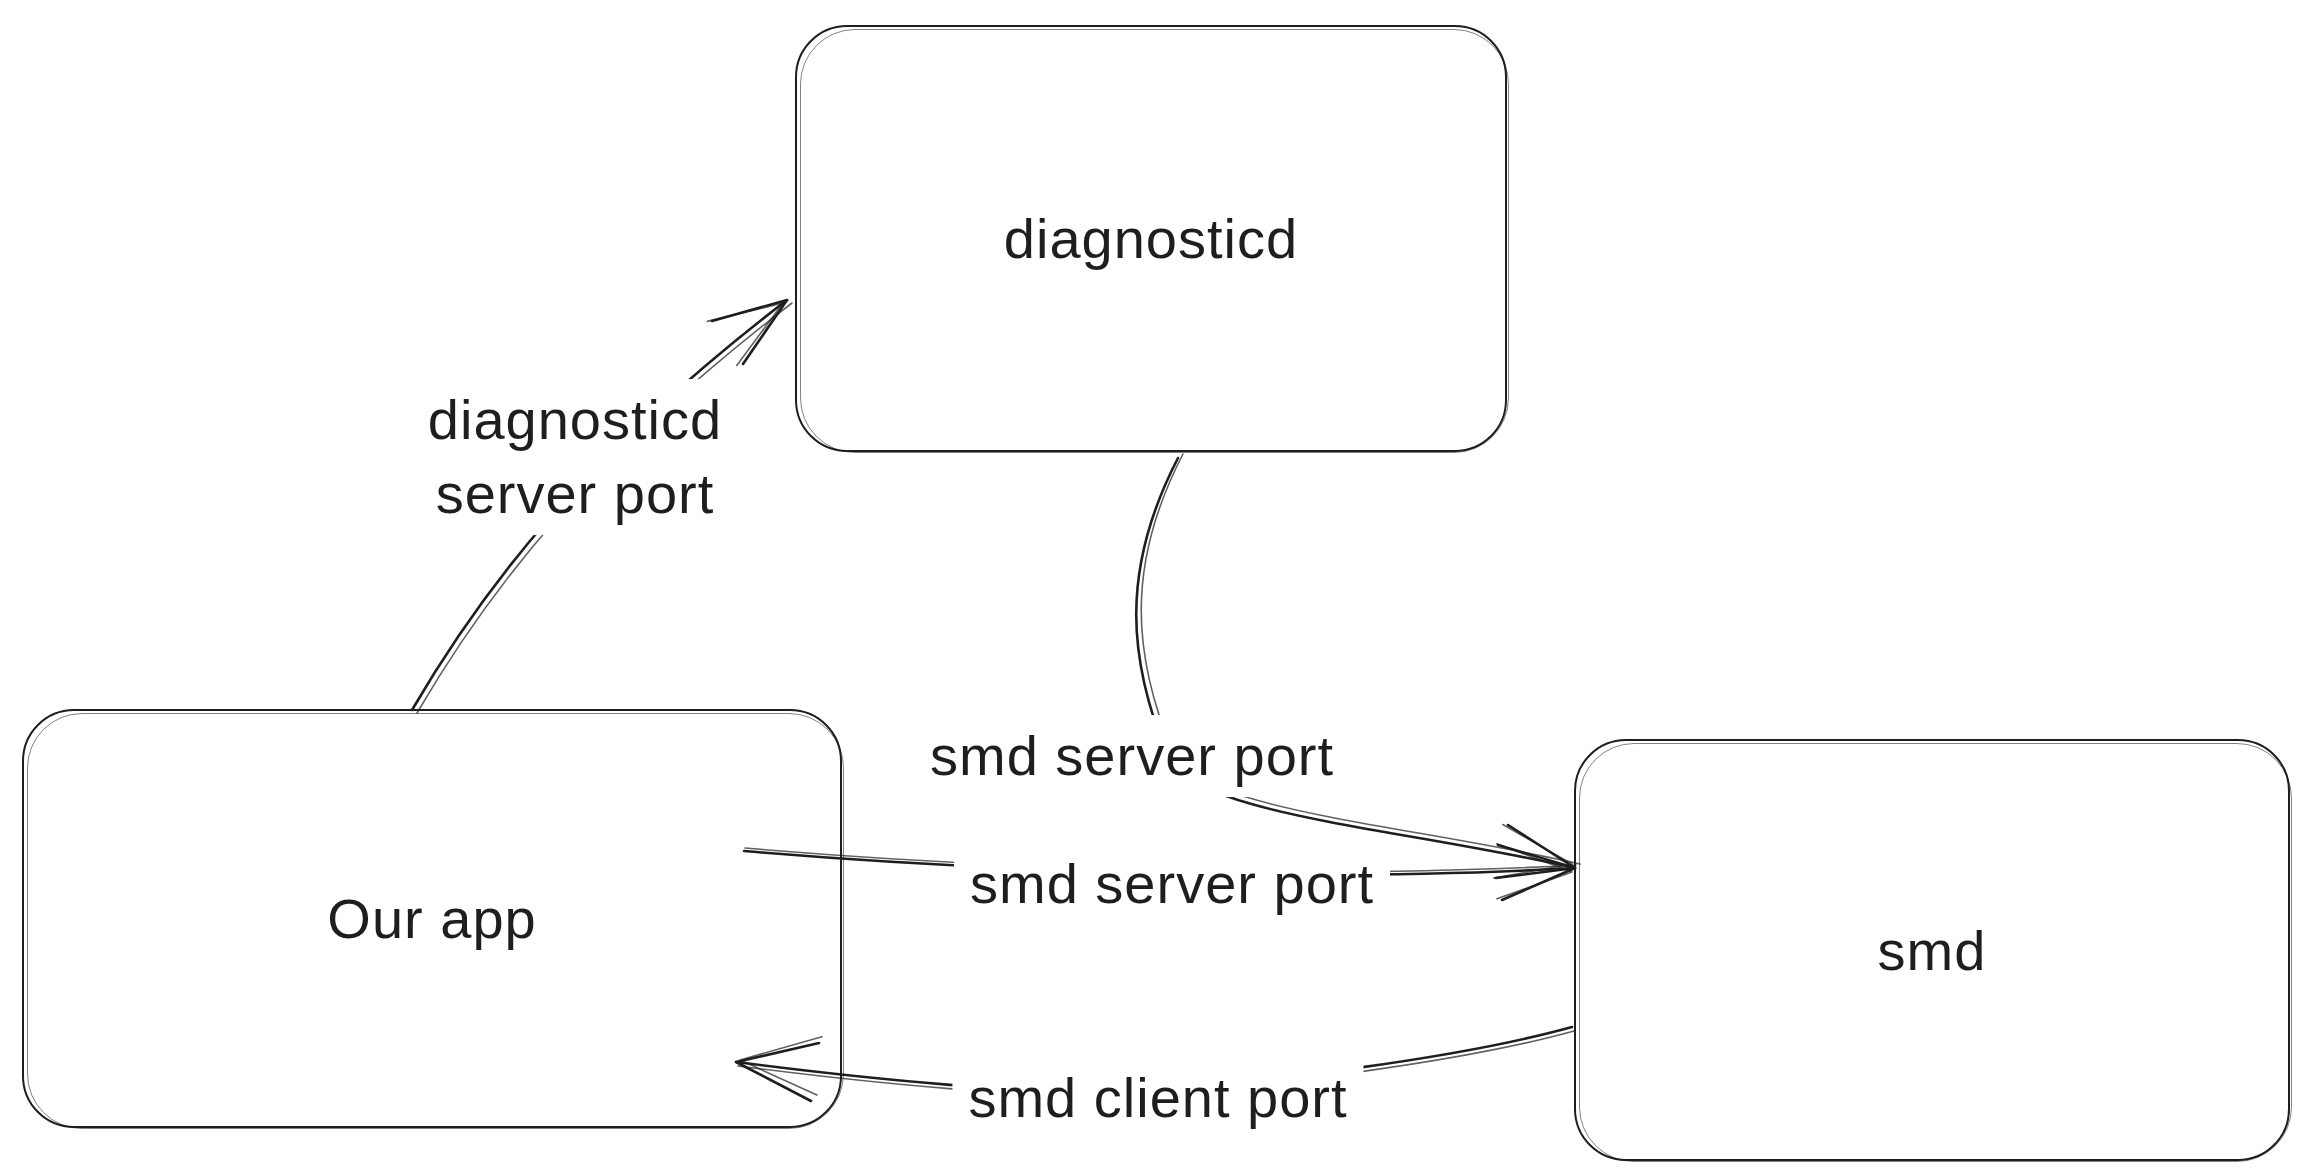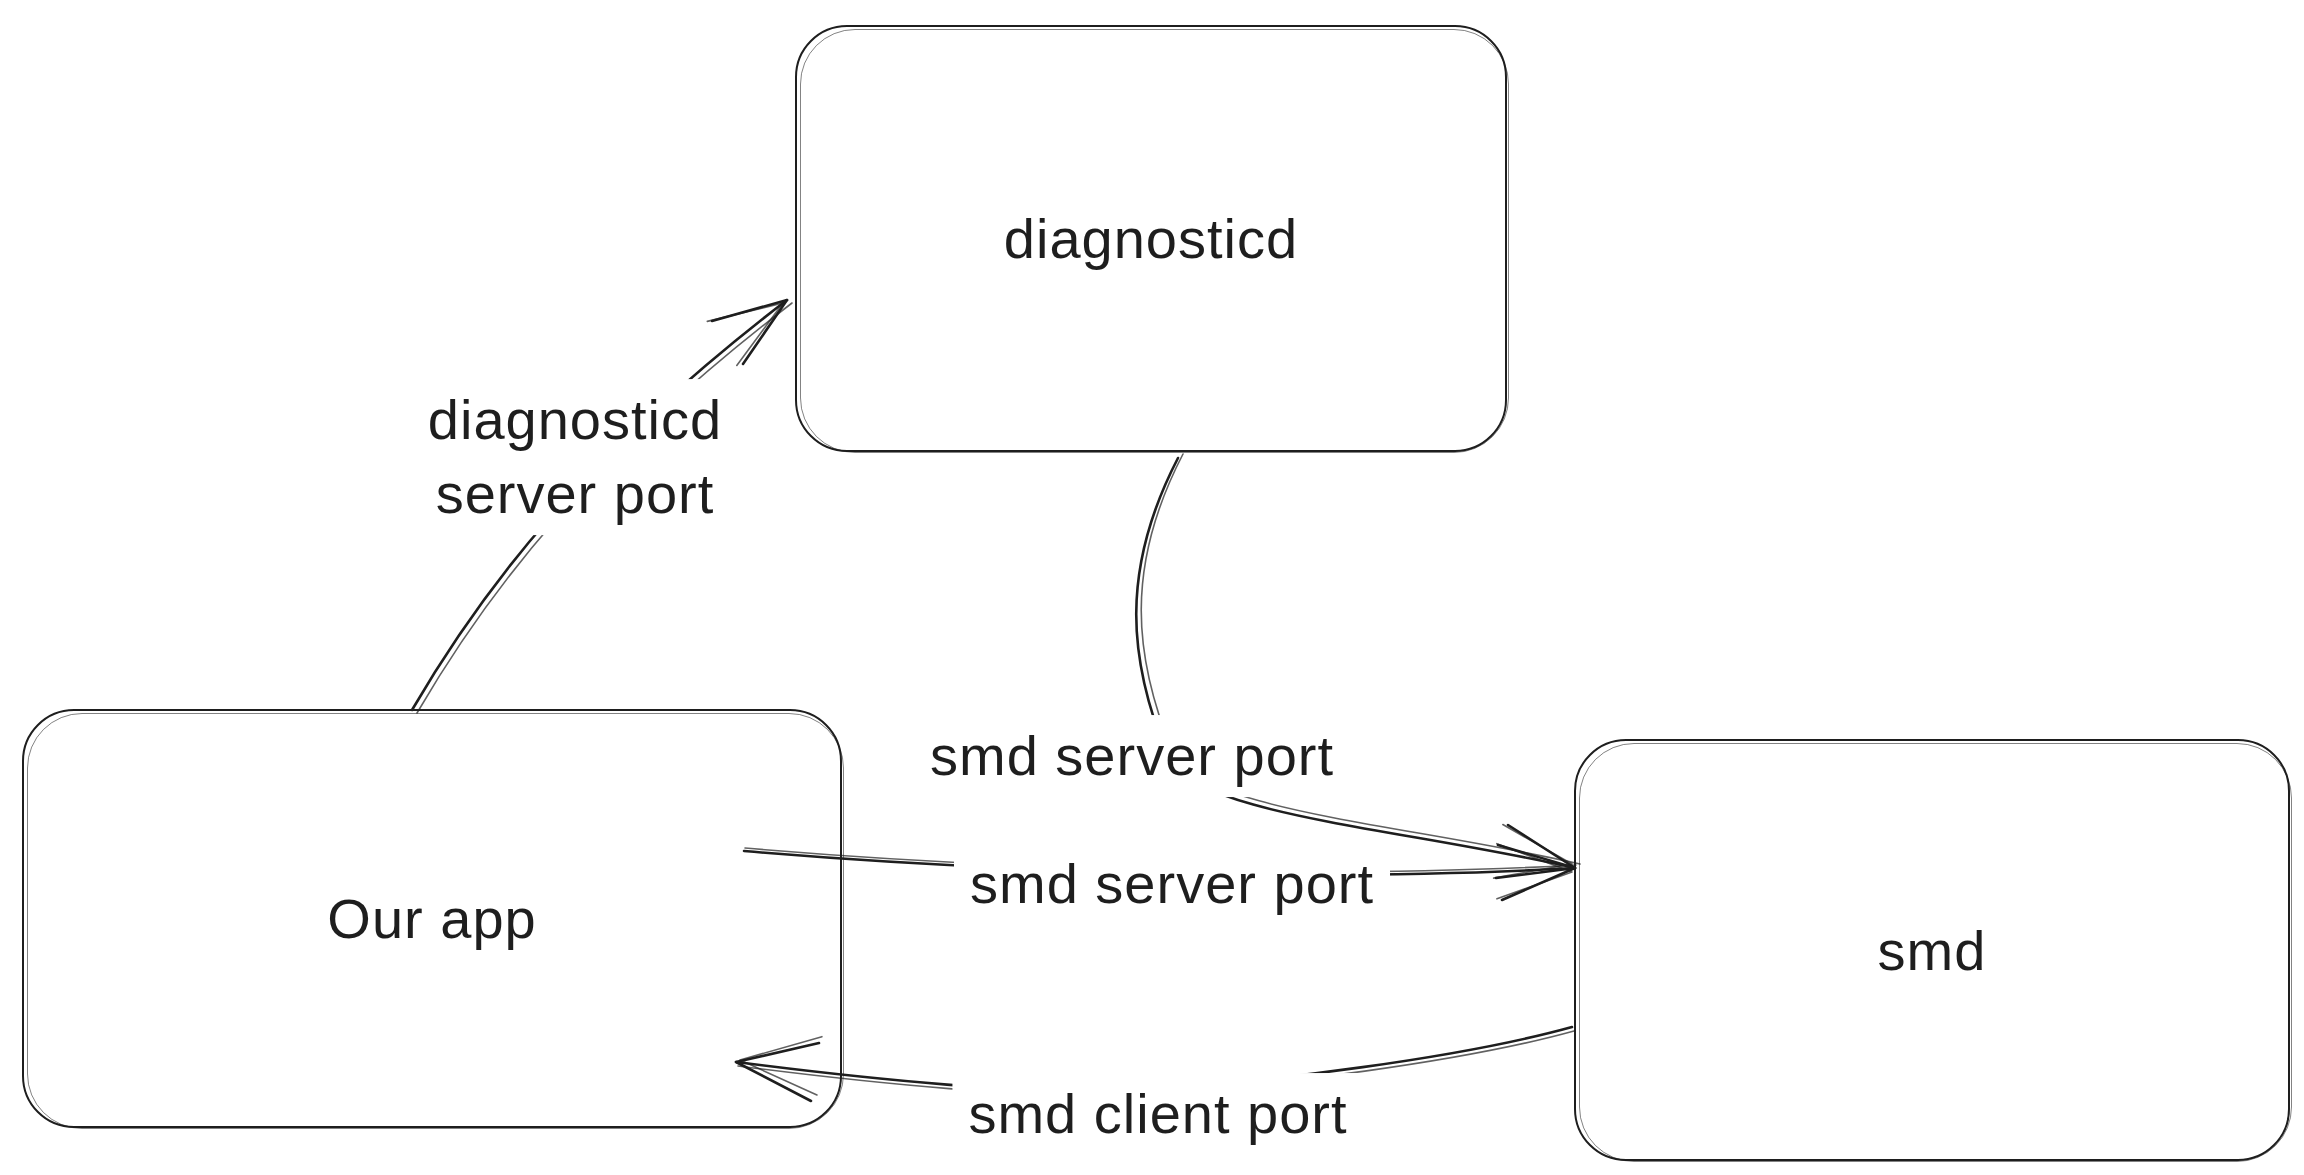--- a/index.html
+++ b/index.html
@@ -66,21 +66,21 @@
     font-size:56px;
     line-height:1.32;
     letter-spacing:1px;
     padding:4px 16px;
     text-align:center;
     white-space:nowrap;
   }
   #edge-label-1{left:575px; top:457px;}
   #edge-label-2{left:1132px;top:756px;}
   #edge-label-3{left:1172px;top:884px;}
-  #edge-label-4{left:1158px;top:1098px;margin-top:16px;}
+  #edge-label-4{left:1158px;top:1098px;}
 </style>
 </head>
 <body>
 
 <div class="canvas">
 
   <div class="node" id="node-diagnosticd">
     <span class="node-label">diagnosticd</span>
   </div>
   <div class="node" id="node-our-app">

